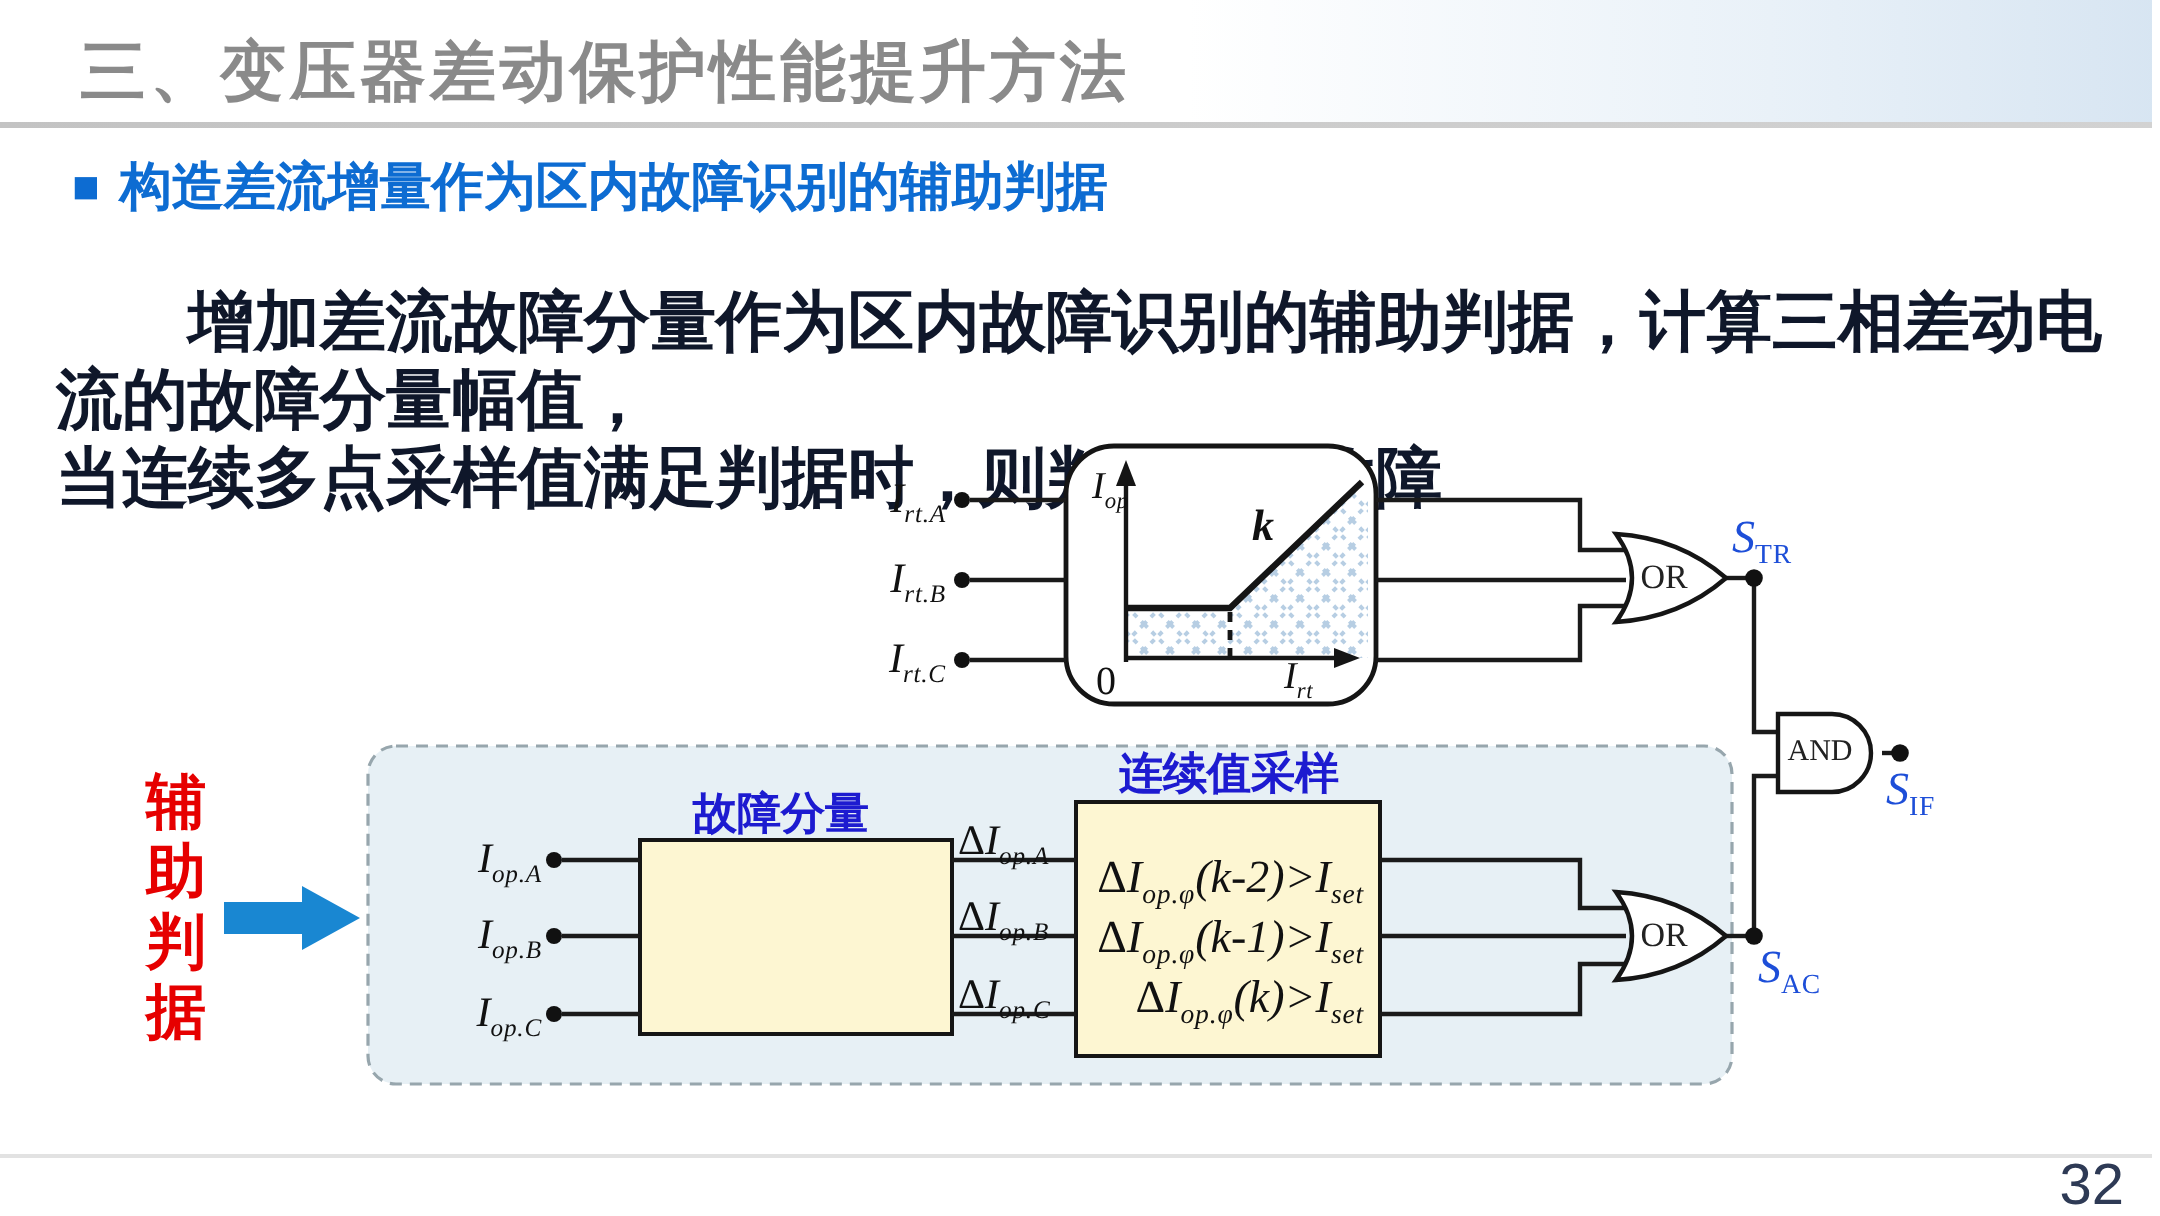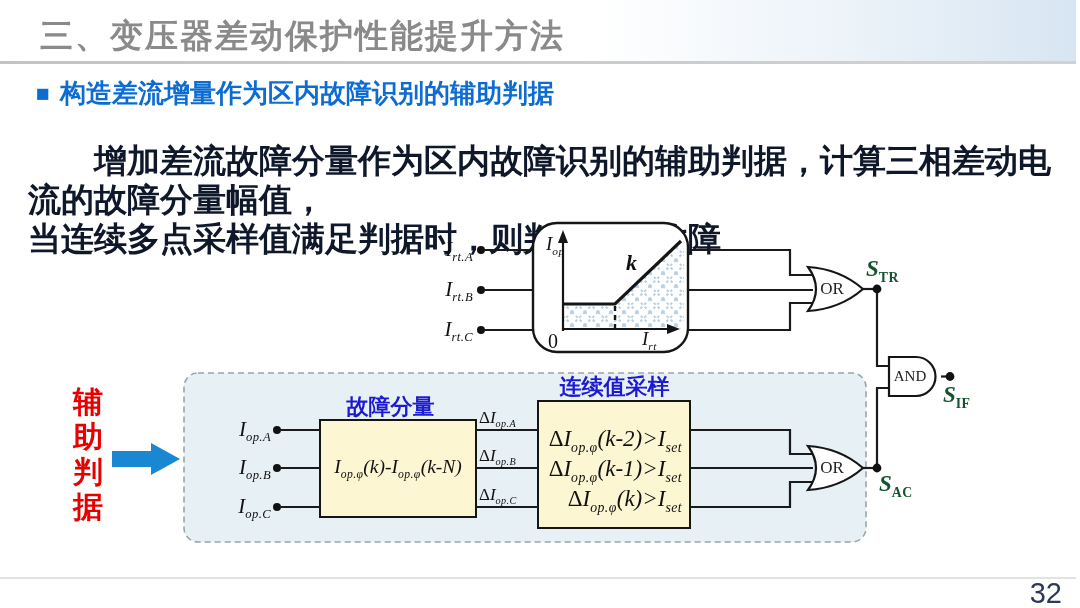--- a/index.html
+++ b/index.html
@@ -16,25 +16,25 @@
   .para{position:absolute;left:28px;top:141px;width:1030px;font-size:33px;font-weight:bold;color:#0f172a;
         line-height:39px;text-indent:2em;white-space:pre-line;}
   .aux{position:absolute;left:66px;top:384px;width:44px;text-align:center;font-size:30px;font-weight:bold;
        color:#e60000;line-height:35px;white-space:pre-line;}
   .lab{position:absolute;font-family:"Liberation Serif",serif;font-style:italic;font-size:21px;color:#111;line-height:1.25;}
   .lab sub{font-size:0.6em;letter-spacing:0.4px;}
   .nd{font-style:normal;}
   .gate{position:absolute;font-family:"Liberation Serif",serif;font-style:normal;color:#222;text-align:center;}
   .blue-cap{position:absolute;font-size:22px;font-weight:bold;color:#1d1bd0;text-align:center;
             font-family:"Liberation Sans",sans-serif;}
-  .sig{font-size:23px;color:#14532d;font-weight:bold;}
+  .sig{font-size:23px;color:#1d4ed8;}
   .sig sub{font-style:normal;}
   .frm{font-size:19.5px;}
   .row{font-size:23px;}
-  .delta{font-size:17px;}
+  .delta{font-size:21px;}
   .ftr-line{position:absolute;left:0;top:577px;width:1080px;height:2px;background:#e2e2e2;}
   .pagenum{position:absolute;left:1000px;top:577px;width:62px;text-align:right;font-size:29px;color:#2e3a55;}
   svg{position:absolute;left:0;top:0;}
 </style>
 </head>
 <body>
 
 <div class="slide">
 
   <div class="hdr-grad"></div>
@@ -136,21 +136,20 @@
   <span class="gate" style="left:889px;top:368px;width:42px;font-size:15px;">AND</span>
   <span class="gate" style="left:810px;top:458px;width:44px;font-size:17px;">OR</span>
 
   <span class="lab sig" style="left:866px;top:255px;"><span>S</span><sub>TR</sub></span>
   <span class="lab sig" style="left:943px;top:381px;"><span>S</span><sub>IF</sub></span>
   <span class="lab sig" style="left:879px;top:470px;"><span>S</span><sub>AC</sub></span>
 
   <span class="blue-cap" style="left:318px;top:392px;width:145px;">故障分量</span>
   <span class="blue-cap" style="left:542px;top:372px;width:145px;">连续值采样</span>
 
-  <span class="lab frm" style="left:321px;top:455px;width:154px;text-align:center;"><span>I</span><sub>op.φ</sub><span>(k)-</span><span>I</span><sub>op.φ</sub><span>(k-N)</span></span>
 
   <span class="lab delta" style="left:479px;top:407px;"><span class="nd">Δ</span><span>I</span><sub>op.A</sub></span>
   <span class="lab delta" style="left:479px;top:445px;"><span class="nd">Δ</span><span>I</span><sub>op.B</sub></span>
   <span class="lab delta" style="left:479px;top:484px;"><span class="nd">Δ</span><span>I</span><sub>op.C</sub></span>
 
   <span class="lab row" style="left:546px;top:425px;width:136px;text-align:right;"><span class="nd">Δ</span><span>I</span><sub>op.φ</sub><span>(k-2)&gt;</span><span>I</span><sub>set</sub></span>
   <span class="lab row" style="left:546px;top:455px;width:136px;text-align:right;"><span class="nd">Δ</span><span>I</span><sub>op.φ</sub><span>(k-1)&gt;</span><span>I</span><sub>set</sub></span>
   <span class="lab row" style="left:546px;top:485px;width:136px;text-align:right;"><span class="nd">Δ</span><span>I</span><sub>op.φ</sub><span>(k)&gt;</span><span>I</span><sub>set</sub></span>
 
   <div class="ftr-line"></div>

